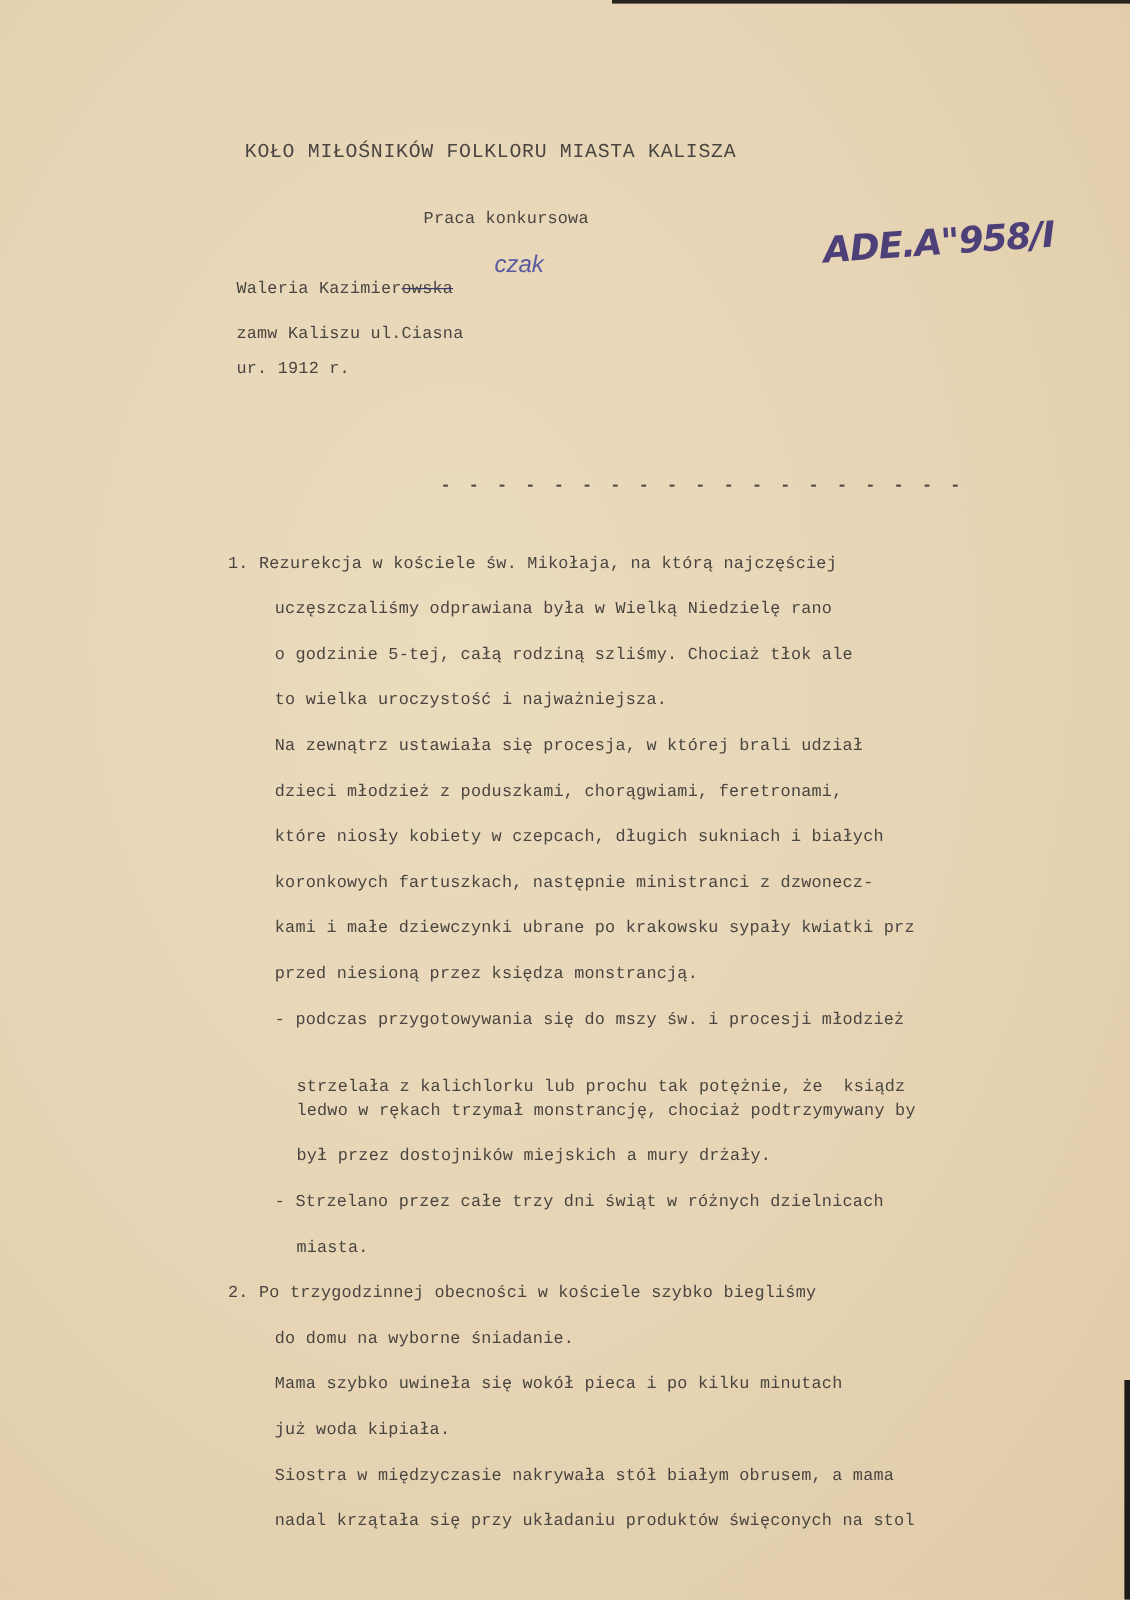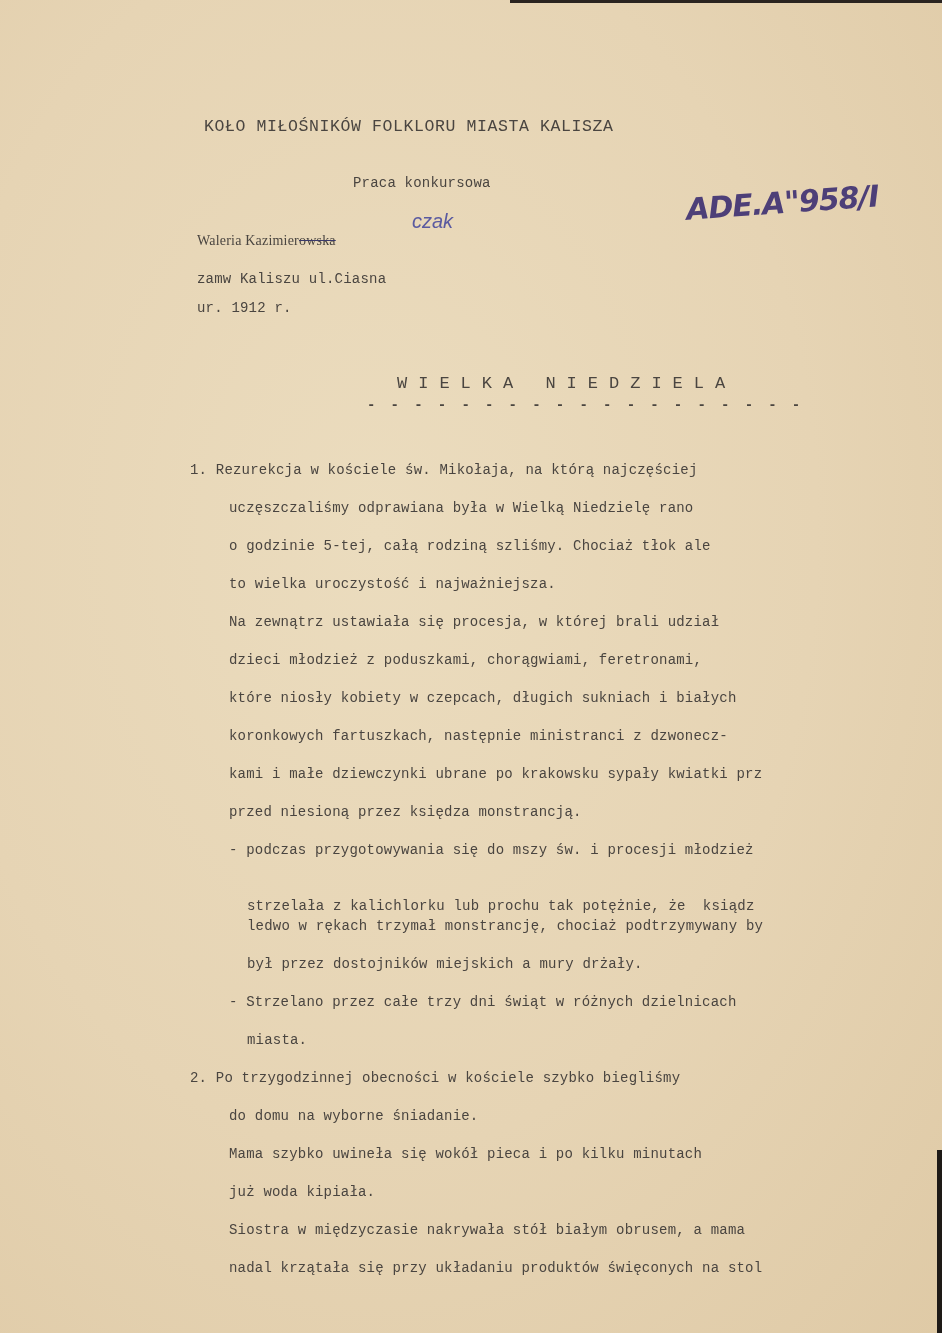--- a/index.html
+++ b/index.html
@@ -8,21 +8,21 @@
     position:absolute; left:0; top:0; width:942px; height:1333px;
     background: radial-gradient(ellipse at 40% 40%, #ebdcbe 0%, #e6d4b4 55%, #dfcaa6 100%);
     font-family: "Liberation Mono", "DejaVu Sans Mono", monospace;
     color:#4a4540;
   }
   .top-strip { position:absolute; left:510px; top:0; width:432px; height:3px; background:#2a2420; }
   .right-strip { position:absolute; left:937px; top:1150px; width:5px; height:183px; background:#1e1a17; }
   .line { position:absolute; white-space:pre; font-size:14px; letter-spacing:0.2px; }
   .org { left:204px; top:117px; font-size:16.5px; letter-spacing:0.6px; }
   .subtitle { left:353px; top:175px; }
-  .author { left:197px; top:233px;font-family:Liberation Serif, serif; }
+  .author { left:197px; top:233px; }
   .author .struck { text-decoration: line-through; text-decoration-color:#3a3a6a; }
   .correction { position:absolute; left:412px; top:210px; font-family:Liberation Sans, sans-serif; font-style:italic; color:#5a5aa0; font-size:20px; }
   .address { left:197px; top:271px; }
   .birth { left:197px; top:300px; }
   .sig { position:absolute; left:686px; top:185px; color:#4d3f78; font-family:"DejaVu Sans", sans-serif; font-weight:bold; font-style:italic; font-size:30px; letter-spacing:-1px; transform:rotate(-4deg); }
   .title { left:397px; top:374px; letter-spacing:11px; font-size:17px; }
   .dashes { left:367px; top:397px; letter-spacing:3.4px; font-weight:bold; }
   .p1 { left:190px; }
   .ind { left:229px; }
   .ind2 { left:247px; }
@@ -37,21 +37,20 @@
   <div class="line org">KOŁO MIŁOŚNIKÓW FOLKLORU MIASTA KALISZA</div>
   <div class="line subtitle">Praca konkursowa</div>
 
   <div class="sig">ADE.A"958/I</div>
 
   <div class="correction">czak</div>
   <div class="line author"><span>Waleria Kazimier</span><span class="struck">owska</span></div>
   <div class="line address">zamw Kaliszu ul.Ciasna</div>
   <div class="line birth">ur. 1912 r.</div>
 
-  <div class="line title">WIELKA NIEDZIELA</div>
   <div class="line dashes">- - - - - - - - - - - - - - - - - - -</div>
 
   <div id="body-lines">
       <div class="line p1" style="top: 462px;">1. Rezurekcja w kościele św. Mikołaja, na którą najczęściej</div>
       <div class="line ind" style="top: 500px;">uczęszczaliśmy odprawiana była w Wielką Niedzielę rano</div>
       <div class="line ind" style="top: 538px;">o godzinie 5-tej, całą rodziną szliśmy. Chociaż tłok ale</div>
       <div class="line ind" style="top: 576px;">to wielka uroczystość i najważniejsza.</div>
       <div class="line ind" style="top: 614px;">Na zewnątrz ustawiała się procesja, w której brali udział</div>
       <div class="line ind" style="top: 652px;">dzieci młodzież z poduszkami, chorągwiami, feretronami,</div>
       <div class="line ind" style="top: 690px;">które niosły kobiety w czepcach, długich sukniach i białych</div>

